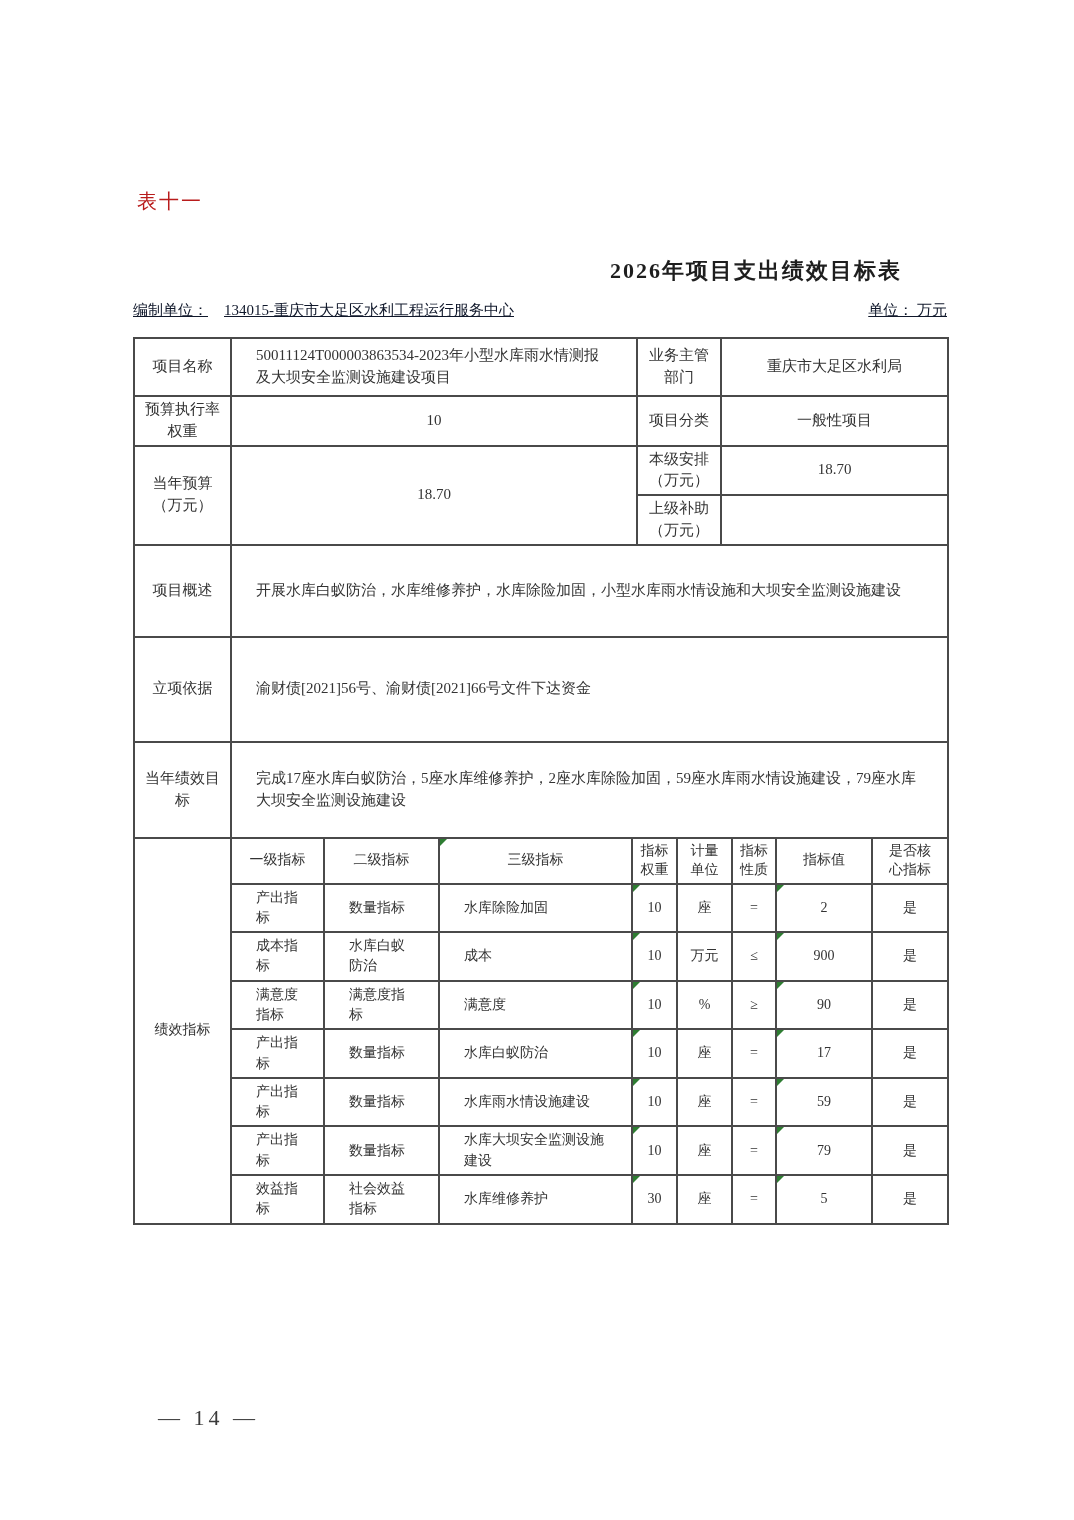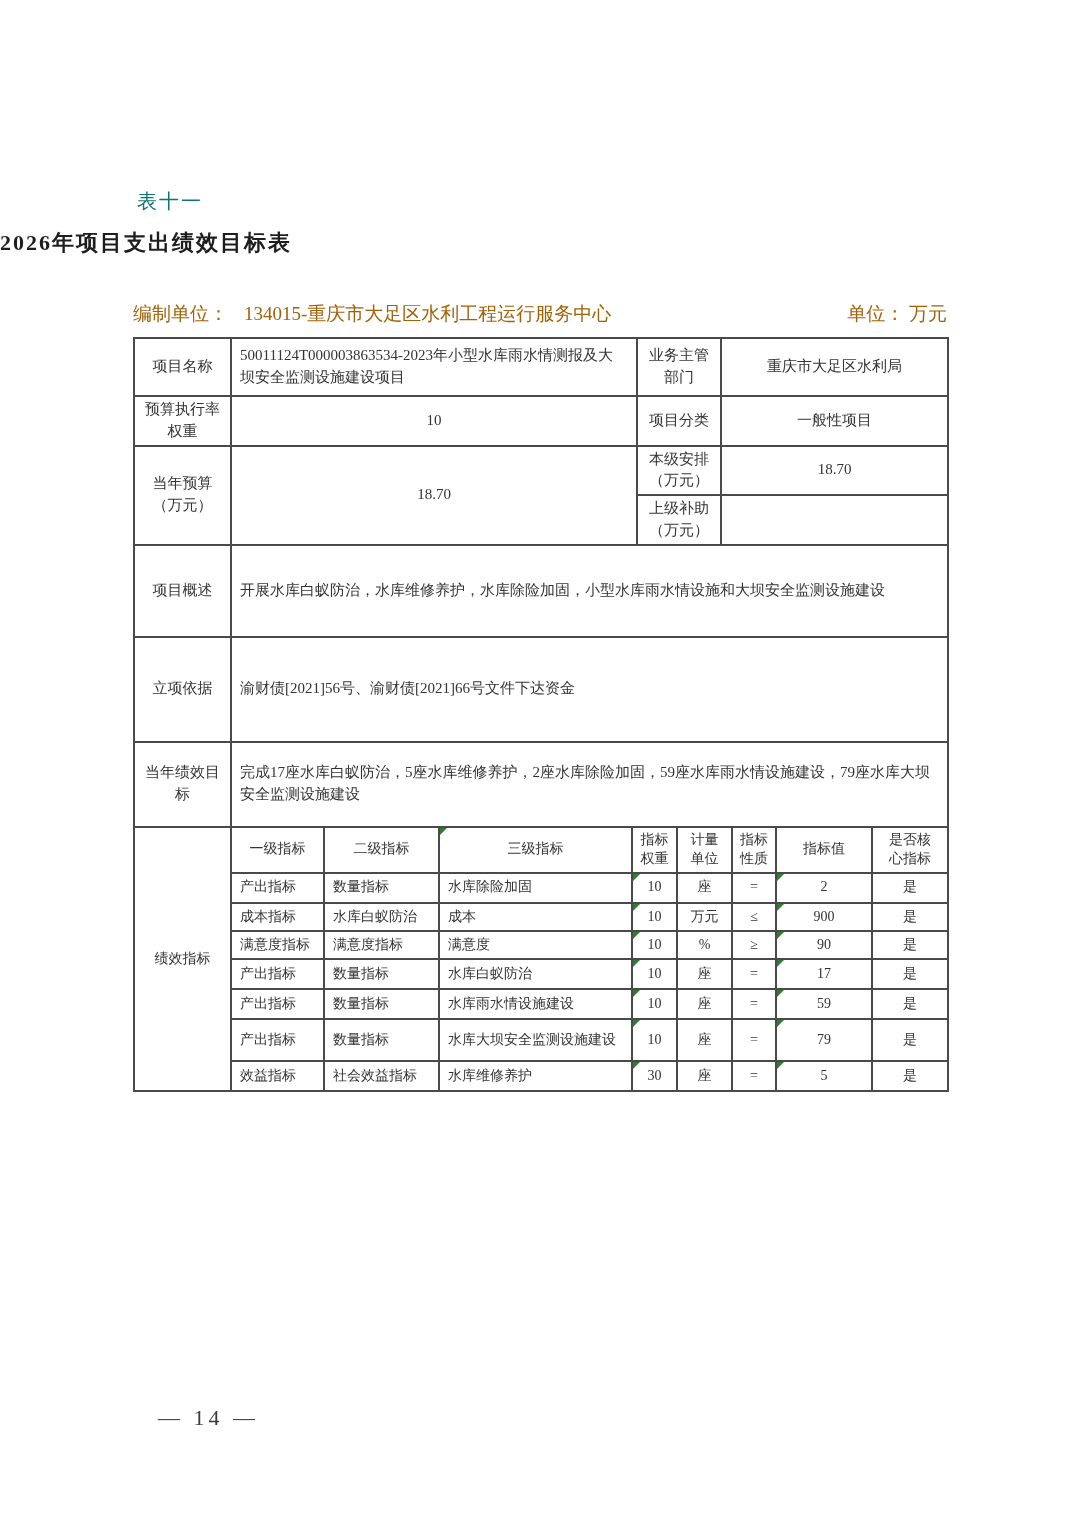--- a/index.html
+++ b/index.html
@@ -7,50 +7,50 @@
   .page {
     position:relative;
     width:1074px; height:1520px;
     background:#ffffff;
     font-family:"Liberation Serif","DejaVu Serif",serif;
     color:#2f2f2f;
     overflow:hidden;
   }
   .tag {
     position:absolute; left:137px; top:188px;
-    font-size:20px; color:#0f766e; letter-spacing:2px;
+    font-size:20px; color:#b91c1c; letter-spacing:2px;
   }
   .title {
-    position:absolute; left:0; top:228px; width:902px;
-    text-align:left; font-size:22px; font-weight:bold; color:#1e1e1e;
+    position:absolute; left:0; top:256px; width:902px;
+    text-align:right; font-size:22px; font-weight:bold; color:#1e1e1e;
     letter-spacing:2px;
   }
   .meta {
     position:absolute; left:133px; top:301px; width:814px;
     display:flex; justify-content:space-between; align-items:flex-end;
-    font-size:19px; color:#a16207;
+    font-size:15px; color:#0f172a;text-decoration:underline;
   }
   .meta .val { margin-left:16px; }
   .tables { position:absolute; left:133px; top:337px; width:814px; }
   table {
     border-collapse:collapse; table-layout:fixed; width:814px;
     font-size:15px; color:#333;
   }
   table.ind { margin-top:-2px; font-size:14px; }
   td {
     border:2px solid #4a4a4a;
     vertical-align:middle;
     text-align:center;
     padding:2px 4px;
     line-height:1.45;
     position:relative;
     overflow:hidden;
   }
   td.lbl { white-space:pre-line; }
-  td.l { text-align:left; padding:3px 8px; }
+  td.l { text-align:left; padding:3px 24px; }
   td.hdr { white-space:pre-line; line-height:1.35; }
   .tri::before {
     content:""; position:absolute; top:0; left:0;
     border-top:7px solid #2e7d32;
     border-right:7px solid transparent;
     width:0; height:0;
   }
   .footer {
     position:absolute; left:158px; top:1405px;
     font-size:22px; color:#3a3a3a; letter-spacing:4px;
@@ -110,21 +110,21 @@
         <td></td>
       </tr>
       <tr style="height:92px">
         <td class="lbl">项目概述</td>
         <td class="l" colspan="3">开展水库白蚁防治，水库维修养护，水库除险加固，小型水库雨水情设施和大坝安全监测设施建设</td>
       </tr>
       <tr style="height:105px">
         <td class="lbl">立项依据</td>
         <td class="l" colspan="3">渝财债[2021]56号、渝财债[2021]66号文件下达资金</td>
       </tr>
-      <tr style="height:85px">
+      <tr style="height:96px">
         <td class="lbl">当年绩效目
 标</td>
         <td class="l" colspan="3">完成17座水库白蚁防治，5座水库维修养护，2座水库除险加固，59座水库雨水情设施建设，79座水库大坝安全监测设施建设</td>
       </tr>
     </tbody>
       </table>
 
     <table class="ind">
       <colgroup>
         <col style="width:97px">

